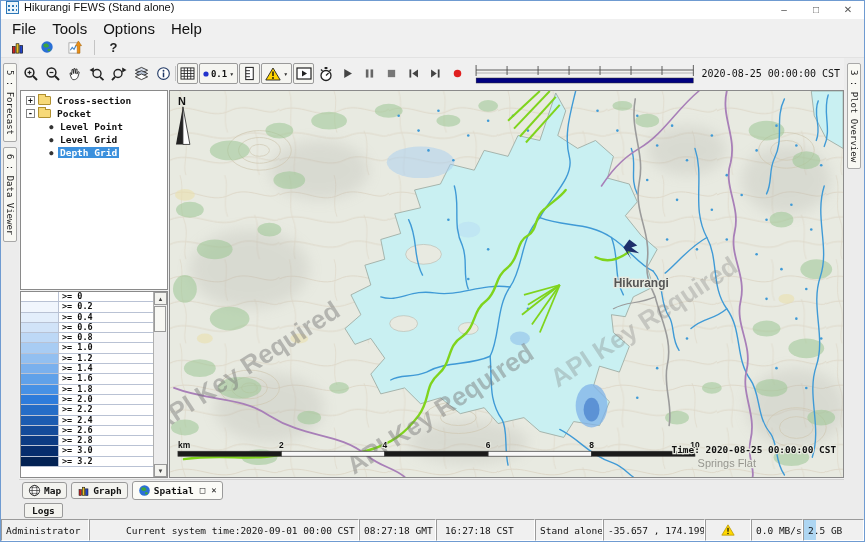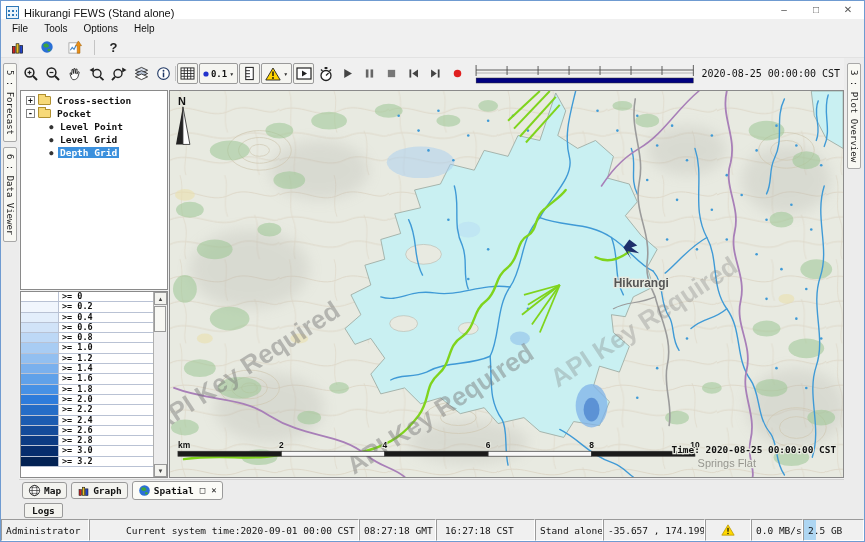--- a/index.html
+++ b/index.html
@@ -2,32 +2,32 @@
 <html><head>
 <meta charset="utf-8">
 <style>
   * { margin:0; padding:0; box-sizing:border-box; }
   html,body { width:865px; height:542px; }
   body { font-family:"Liberation Sans", sans-serif; background:#d8d8d8; }
   .window { width:865px; height:542px; border:1px solid #6f9bd1; background:#f0f0f0;
             display:flex; flex-direction:column; overflow:hidden; }
 
   
-  .titlebar { height:18px; background:#ffffff; display:flex; align-items:flex-end; gap:5px; padding-left:5px; flex:0 0 18px; }
+  .titlebar { height:18px; background:#ffffff; display:flex; align-items:flex-start; gap:5px; padding-left:5px; flex:0 0 18px; }
   .app-icon { width:13px; height:13px; background:#eaf4fb; border:1.5px solid #2e78b8; display:inline-block; position:relative; }
   .app-icon::before { content:""; position:absolute; left:1px; right:1px; top:3px; height:2px;
             background:repeating-linear-gradient(90deg,#2e78b8 0 2px,transparent 2px 4px); }
   .app-icon::after { content:""; position:absolute; left:1px; right:1px; top:7px; height:2px;
             background:repeating-linear-gradient(90deg,#2e78b8 0 2px,transparent 2px 4px); }
   .title-text { font-size:11px; color:#111; }
   .win-controls { margin-left:auto; display:flex; height:100%; }
   .win-btn { width:32px; text-align:center; font-size:10px; color:#555; line-height:18px; }
 
   
-  .menubar { height:18px; flex:0 0 18px; display:flex; align-items:center; padding-left:3px; font-size:10px; color:#111; background:#f0f0f0; }
+  .menubar { height:18px; flex:0 0 18px; display:flex; align-items:center; padding-left:3px; font-size:15px; color:#111; background:#f0f0f0; }
   .menu-item { padding:1px 8px; }
 
   
   .toolbar1 { height:21px; flex:0 0 21px; display:flex; align-items:center; gap:8px; padding-left:6px; background:#f0f0f0; border-bottom:1px solid #e2e2e2; }
   .tb-sep { width:1px; height:15px; background:#c4c4c4; }
   .help-q { font-size:13px; font-weight:bold; color:#222; }
 
   
   .body-row { flex:1; display:flex; min-height:0; }
   .tabstrip { width:18px; background:#ececec; display:flex; flex-direction:column; align-items:center; padding-top:5px; gap:5px; }

